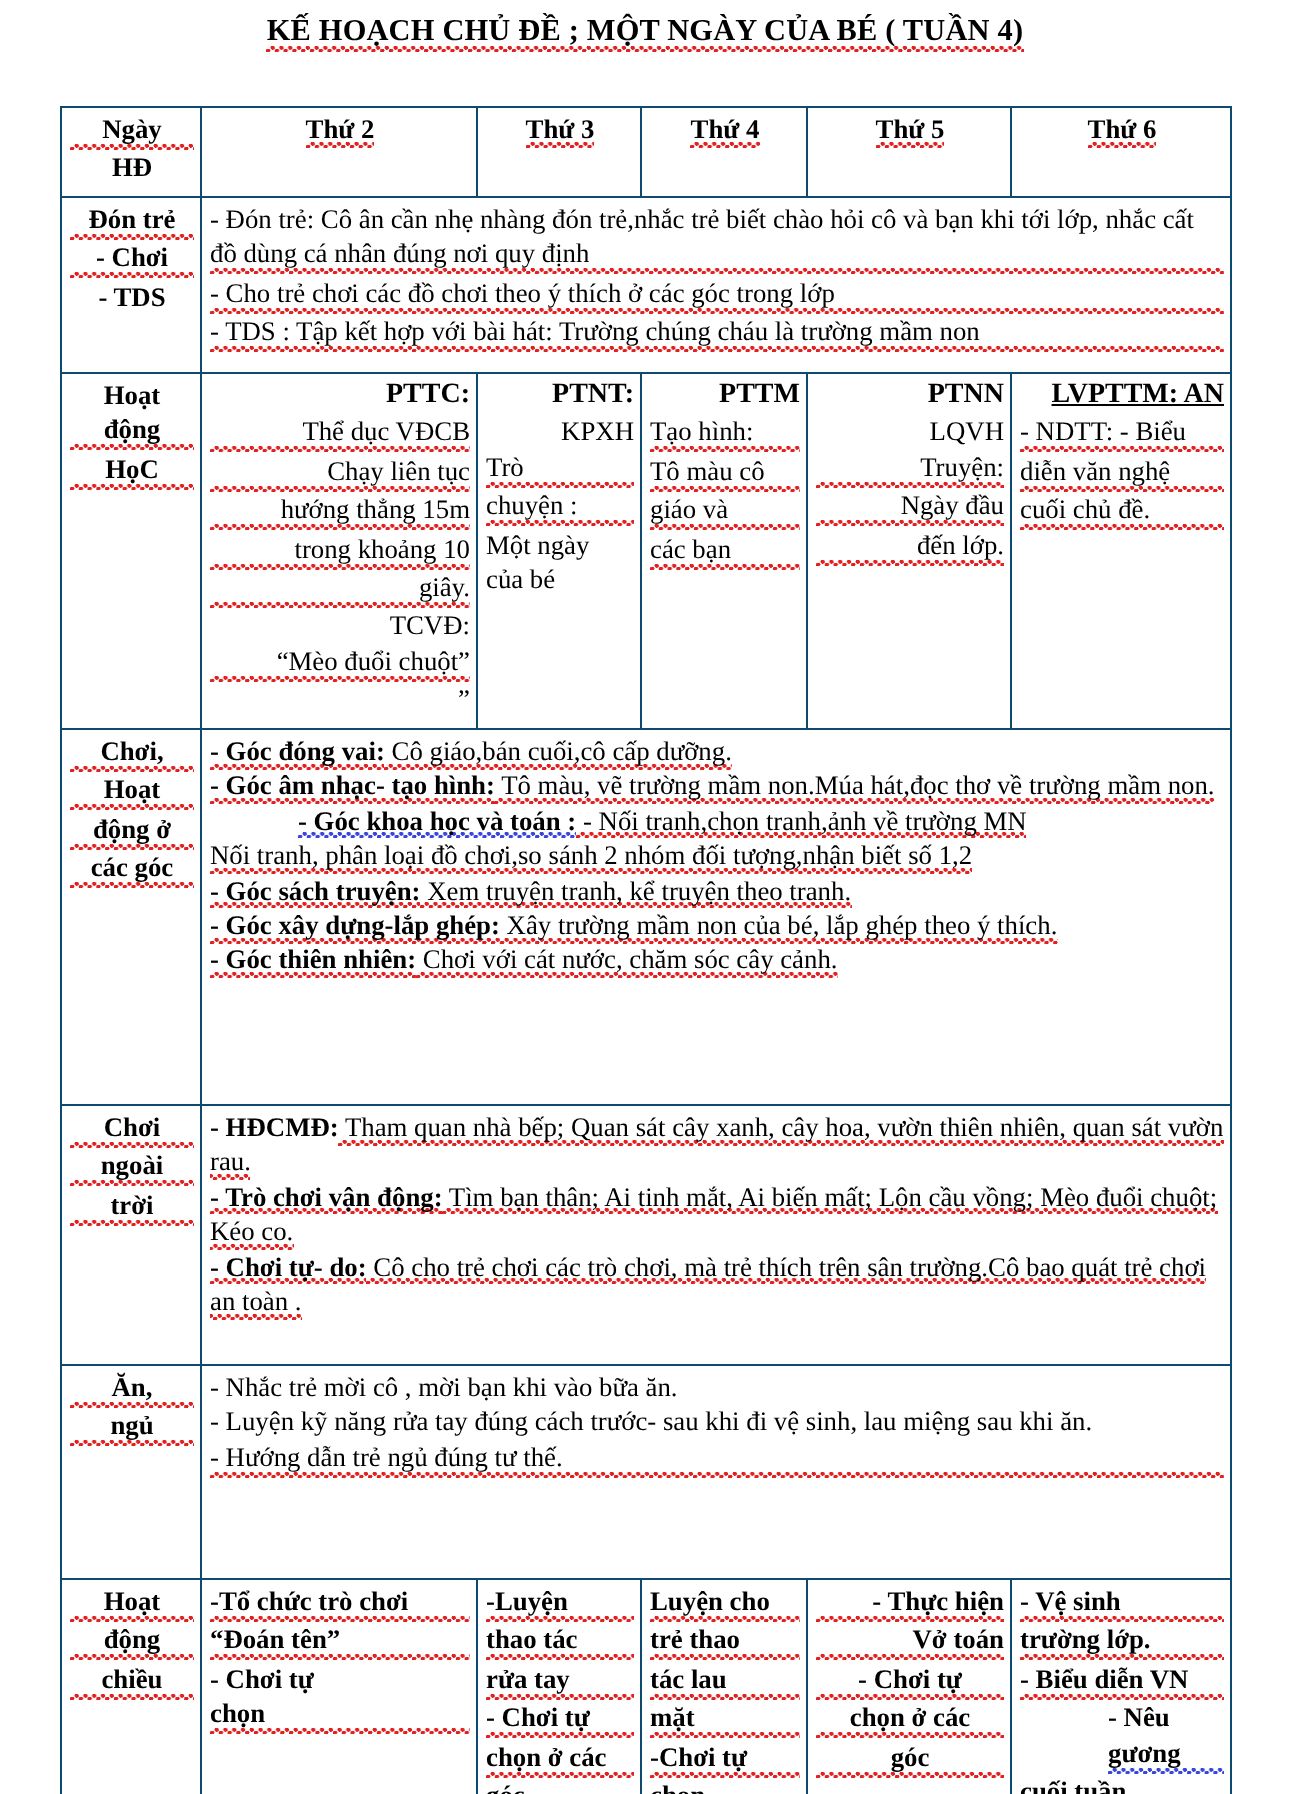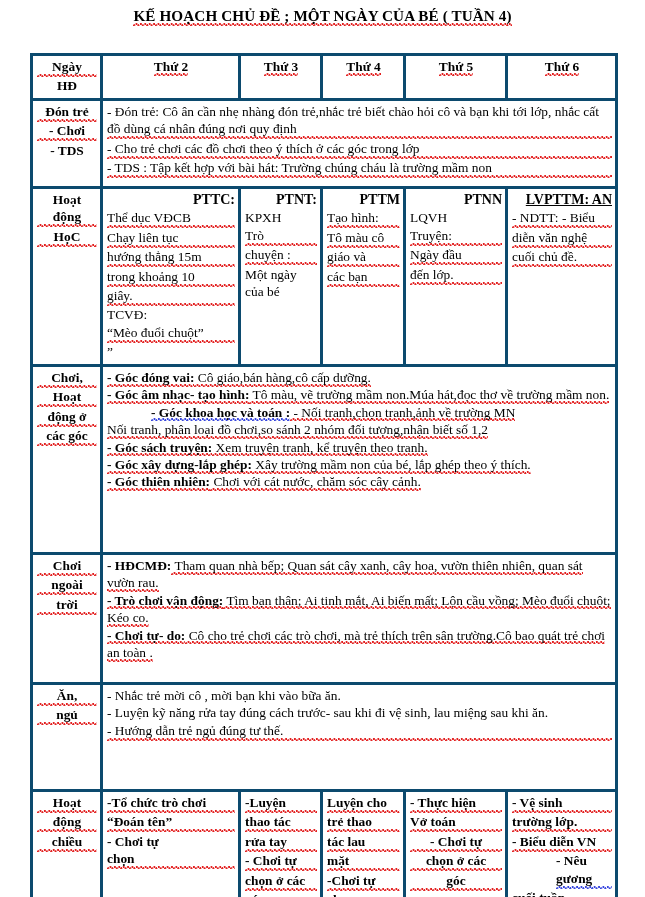--- a/index.html
+++ b/index.html
@@ -54,21 +54,21 @@
 
   
   table.plan{
     position:absolute;
     left:30px; top:53px;
     width:585px;
     border-collapse:collapse;
     table-layout:fixed;
   }
   table.plan td{
-    border:3px solid #0c4a6e;
+    border:1px solid #0c4a6e;
     vertical-align:top;
     padding:2px 3px 2px 4px;
     font-size:13.4px;
     line-height:17.4px;
   }
   .hdr td{
     text-align:center;
     font-weight:bold;
     font-size:14.2px;
     vertical-align:top;
@@ -86,21 +86,21 @@
   .subj-head{
     font-weight:bold;
     text-align:right;
     font-size:14px;
     display:block;
     margin-bottom:1px;
   }
   .u{text-decoration:underline;}
   .b{font-weight:bold;}
   .line{display:block;}
-  .cc{text-align:left;display:block;}
+  .cc{text-align:right;display:block;}
   .narrow{font-size:13.2px;line-height:17.2px;font-weight:bold;}
   .txt{display:block;}
 </style>
 </head>
 <body>
 
 <div class="page">
 
   <div class="title-block">
     <div class="title-line1"><span class="sq">KẾ HOẠCH CHỦ ĐỀ ; MỘT NGÀY CỦA BÉ ( TUẦN 4)</span></div>
@@ -195,21 +195,21 @@
     </tr>
 
     <tr style="height:188px">
       <td class="rowlabel">
         <span class="line sq">Chơi,</span>
         <span class="line sq">Hoạt</span>
         <span class="line sq">động ở</span>
         <span class="line sq">các góc</span>
       </td>
       <td colspan="5">
-        <span class="txt"><span class="b sq">- Góc  đóng  vai:</span><span class="sq"> Cô giáo,bán hàng,cô cấp dưỡng.</span></span>
+        <span class="txt"><span class="b sq">- Góc  đóng  vai:</span><span class="sq"> Cô giáo,bán cuối,cô cấp dưỡng.</span></span>
         <span class="txt"><span class="b sq">- Góc âm nhạc- tạo hình:</span><span class="sq"> Tô màu, vẽ trường mầm non.Múa hát,đọc thơ về trường mầm non.</span></span>
         <span class="txt"><span class="b sqb">- Góc khoa học và toán :</span><span class="sq"> - Nối tranh,chọn tranh,ảnh về trường MN</span></span>
         <span class="txt"><span class="b"></span><span class="sq"> Nối tranh, phân loại đồ chơi,so sánh 2 nhóm đối tượng,nhận biết số 1,2</span></span>
         <span class="txt"><span class="b sq">- Góc sách truyện:</span><span class="sq">  Xem truyện tranh, kể truyện theo tranh.</span></span>
         <span class="txt"><span class="b sq">- Góc xây dựng-lắp ghép:</span><span class="sq">  Xây trường mầm non của bé, lắp ghép theo ý thích.</span></span>
         <span class="txt"><span class="b sq">- Góc thiên nhiên:</span><span class="sq"> Chơi với cát nước, chăm sóc cây cảnh.</span></span>
       </td>
     </tr>
 
     <tr style="height:130px">

